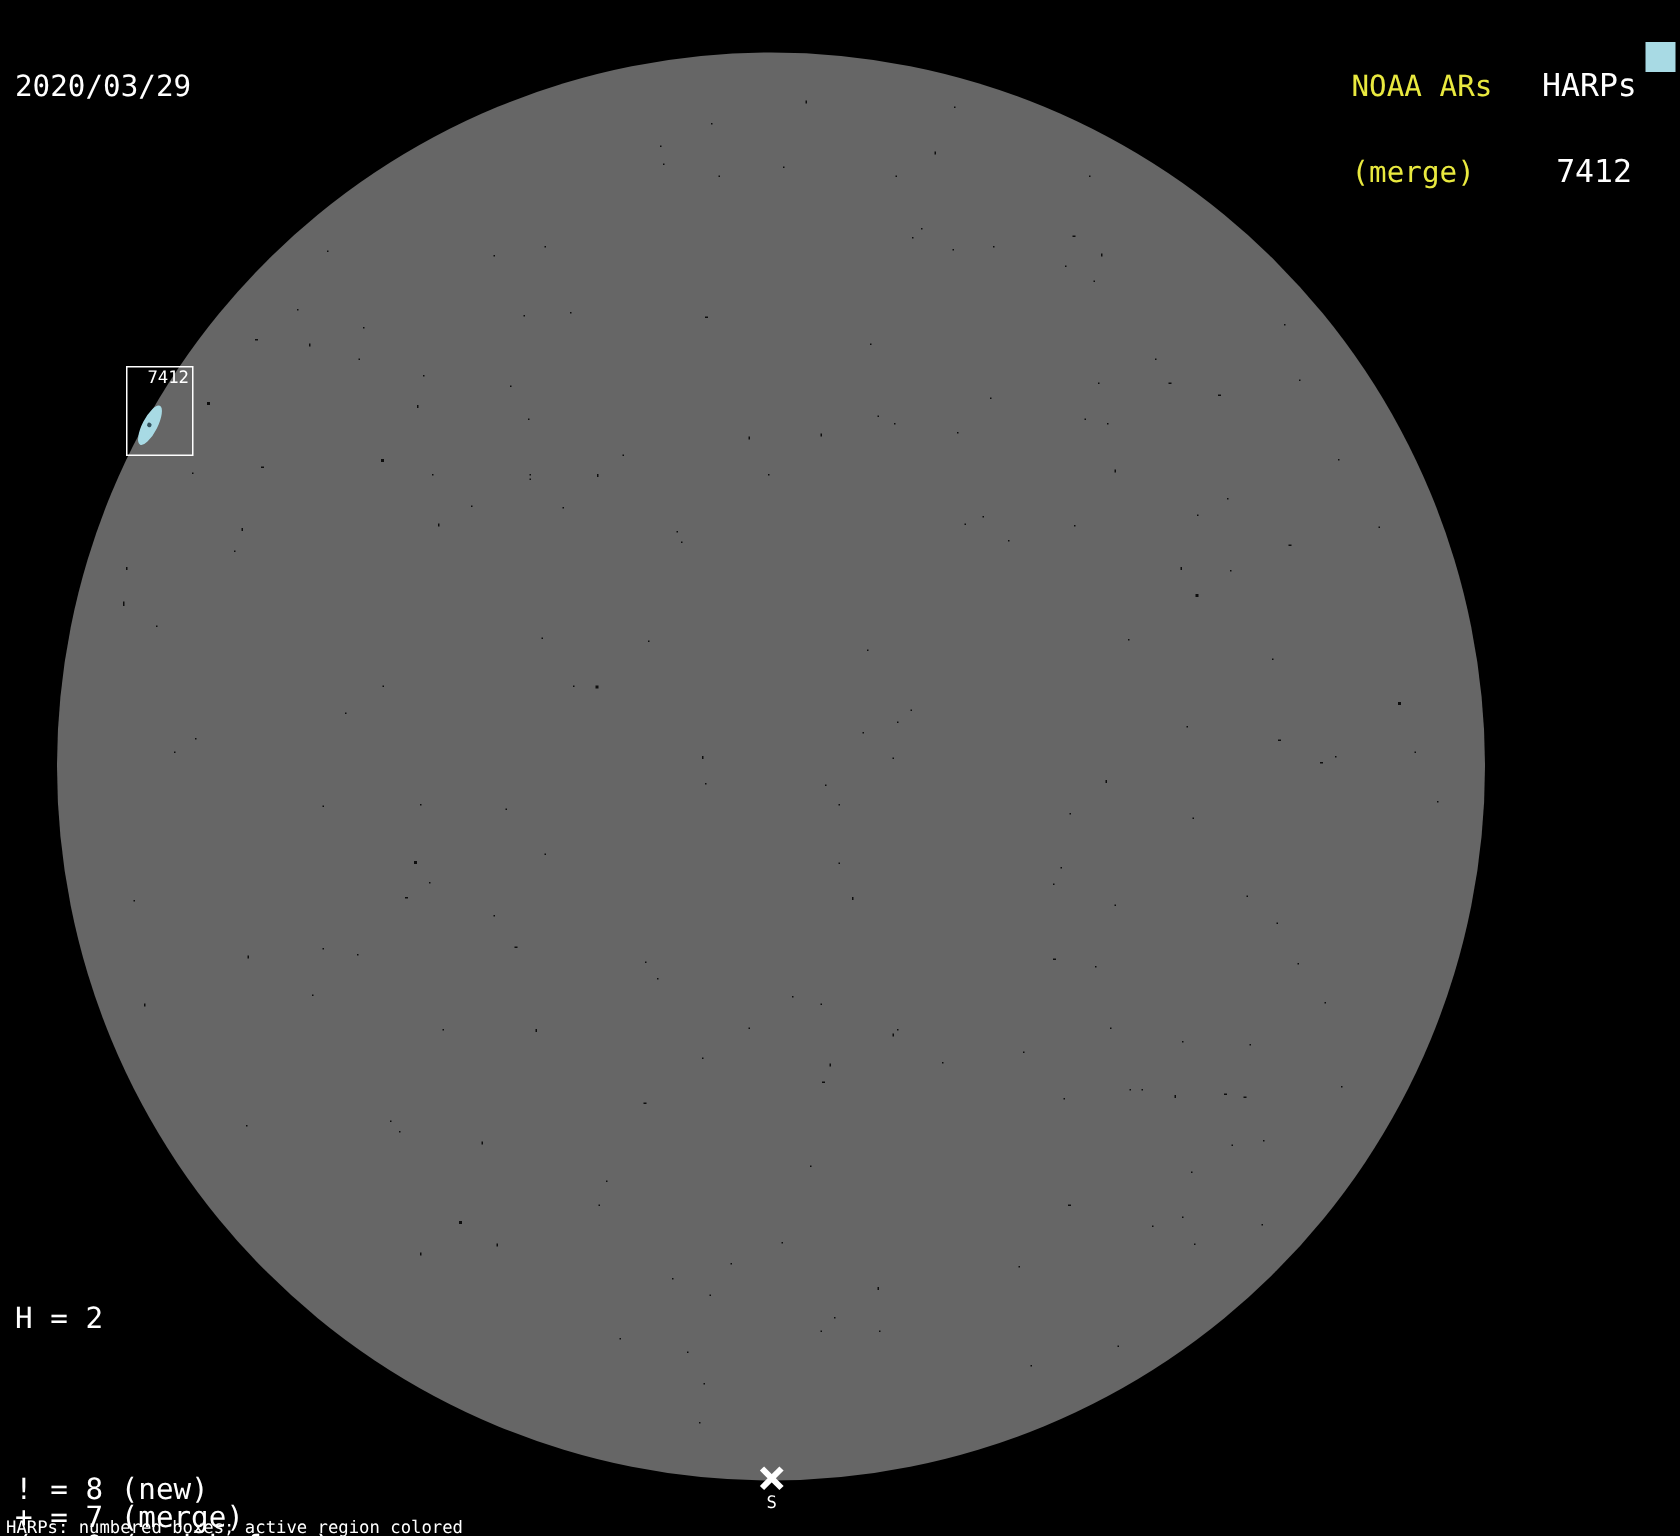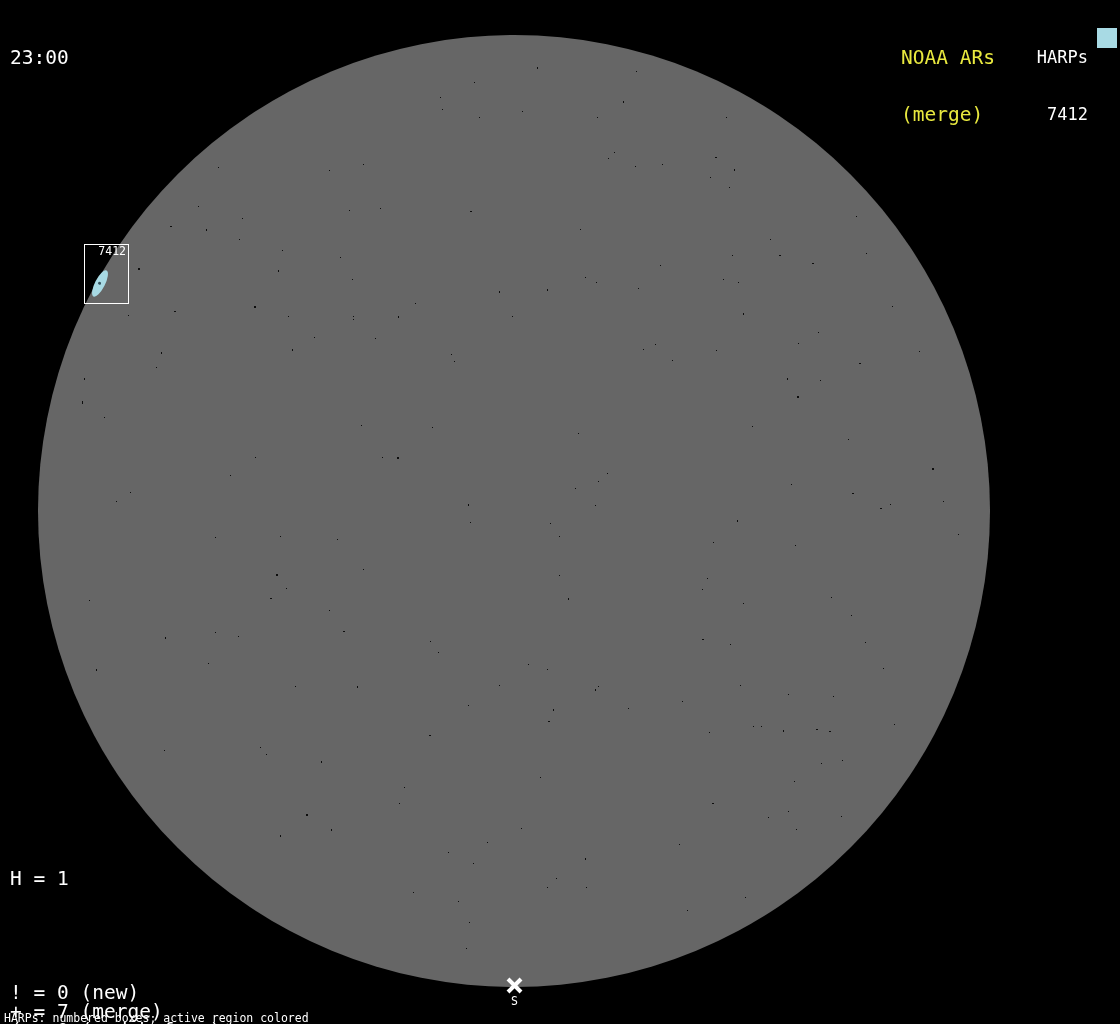--- a/index.html
+++ b/index.html
@@ -28,21 +28,21 @@
   }
   #noaa-block {
     left: 901px; top: 10px;
     color: var(--yellow, #e9e93f);
     font-size: 19.5px; line-height: 19px;
     white-space: pre;
   }
   #harps-block {
     left: 1028px; top: 10px; width: 60px;
     color: var(--text, #fff);
-    font-size: 17px; line-height: 19px;
+    font-size: 21px; line-height: 19px;
     text-align: right; white-space: pre;
   }
   #harps-swatch {
     left: 1097px; top: 28px; width: 20px; height: 20px;
     background: var(--region, #a8dae4);
   }
 
   
   #harp-box { border: 1px solid #fff; box-sizing: border-box; }
   #harp-box-label {
@@ -293,37 +293,37 @@
   </div>
 
 <div id="harp-box" class="abs" style="left: 84px; top: 244px; width: 45px; height: 60px;">
   <span id="harp-box-label">7412</span>
   <div id="harp-region">
     <div id="harp-region-core"></div>
   </div>
 </div>
 
 <div id="title-block" class="abs">
-  <div>23:00</div>
+  <div>2020/03/29</div>
 </div>
 
 <div id="noaa-block" class="abs">
   <div>NOAA ARs</div>
   <div>(merge)</div>
 </div>
 <div id="harps-block" class="abs">
   <div>HARPs</div>
   <div>7412</div>
 </div>
 <div id="harps-swatch" class="abs"></div>
 
 <div id="legend-block" class="abs">
-  <div>H = 1</div>
+  <div>H = 2</div>
   <div class="legend-gap"></div>
-  <div id="legend-lines"><div>! = 0 (new)</div><div>+ = 7 (merge)</div><div>( = 0 (pad before)</div></div>
+  <div id="legend-lines"><div>! = 8 (new)</div><div>+ = 7 (merge)</div><div>( = 0 (pad before)</div></div>
 </div>
 
 <div id="caption-block" class="abs">
   <div>HARPs: numbered boxes; active region colored</div>
   
 </div>
 
 <svg id="south-x" class="abs" viewBox="0 0 19 17">
   <line x1="3" y1="2" x2="16" y2="15" stroke="#ffffff" stroke-width="4"></line>
   <line x1="16" y1="2" x2="3" y2="15" stroke="#ffffff" stroke-width="4"></line>

